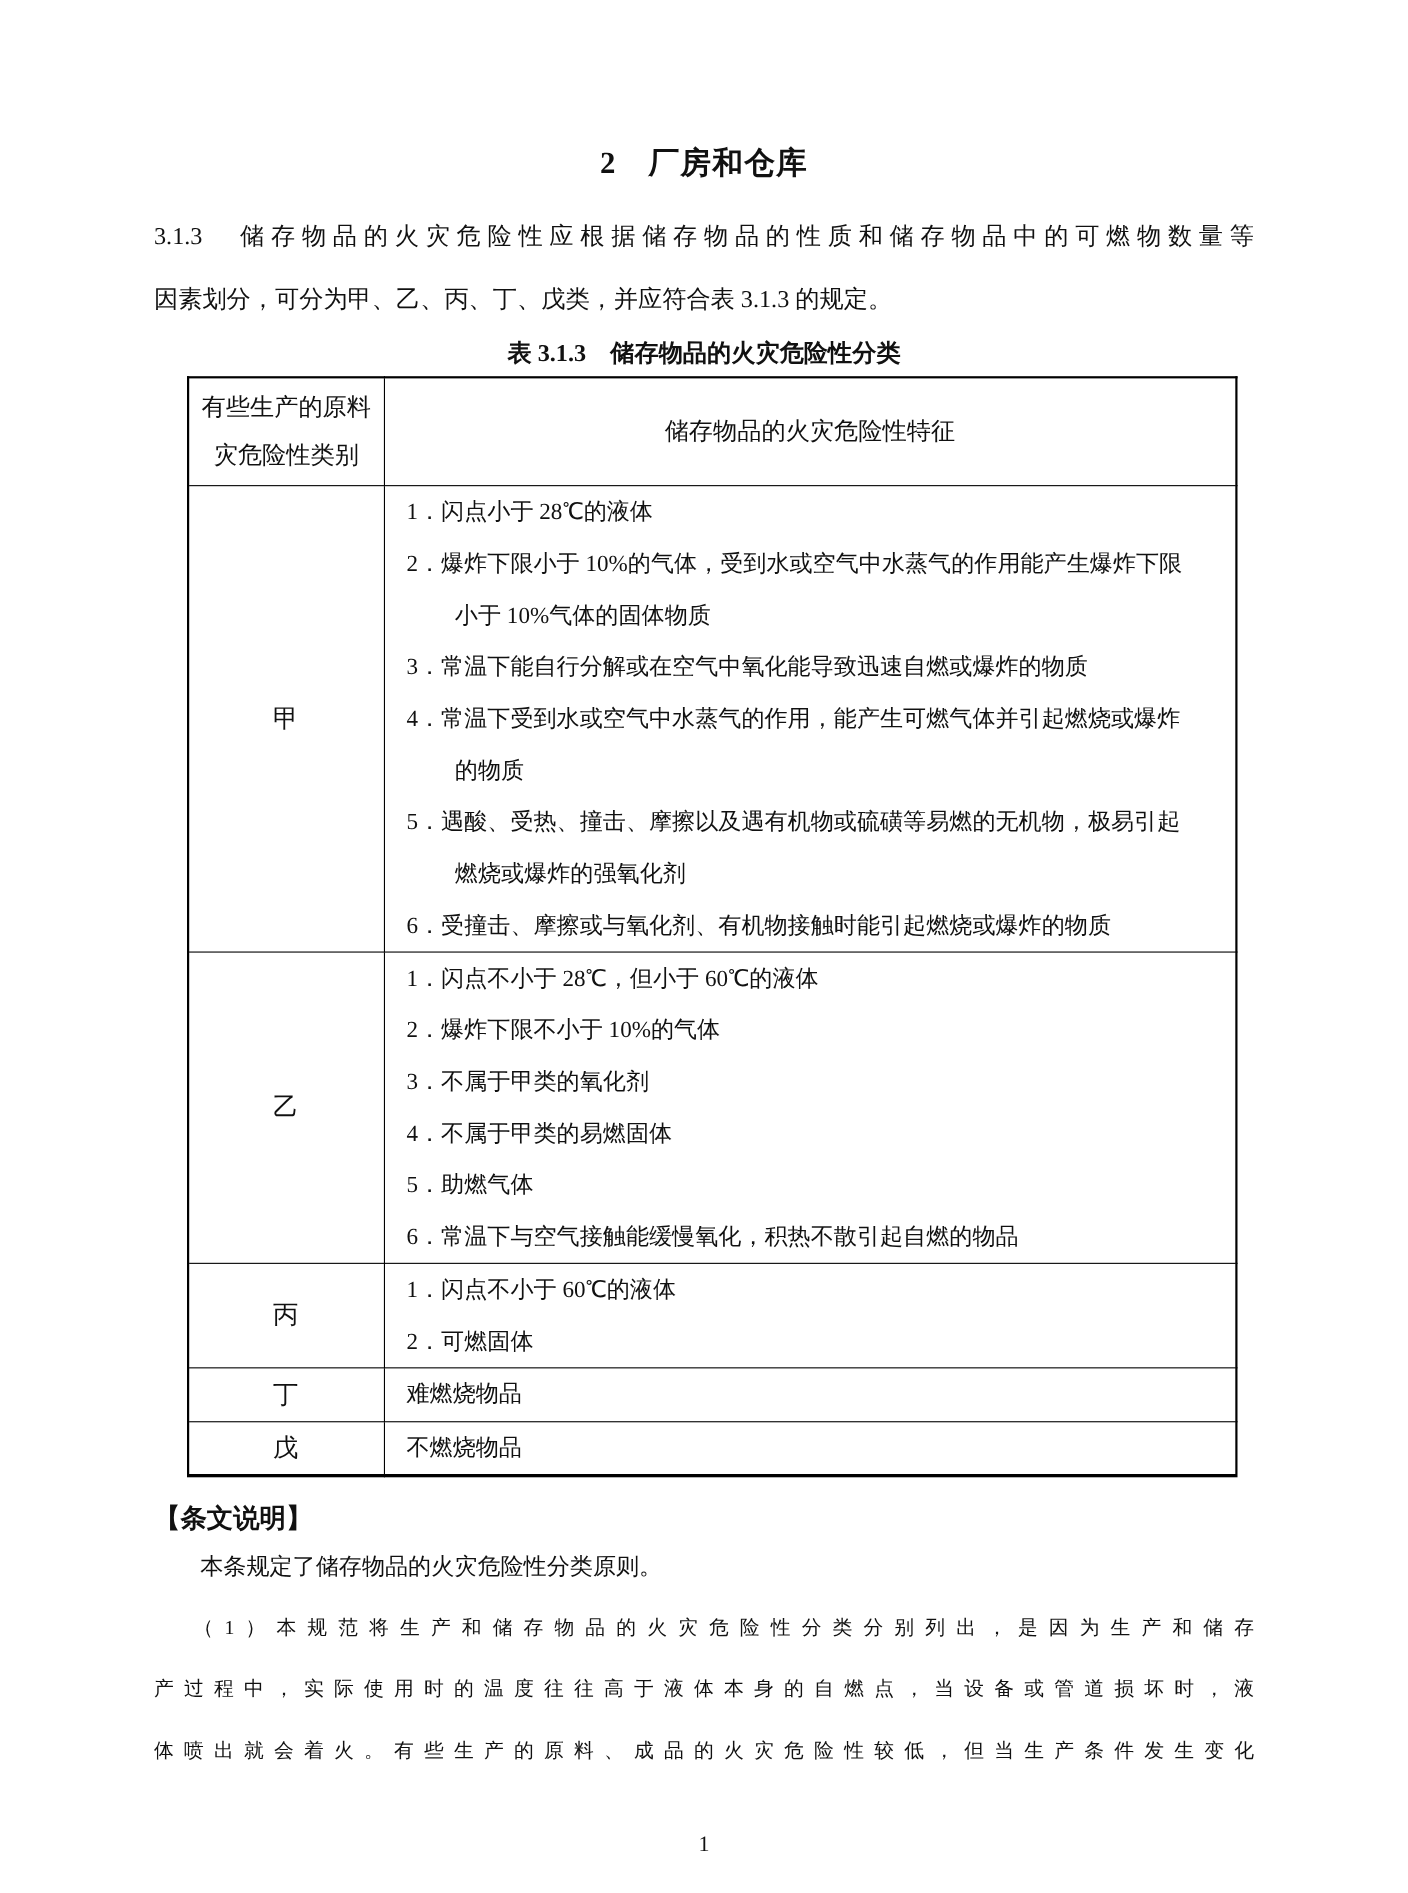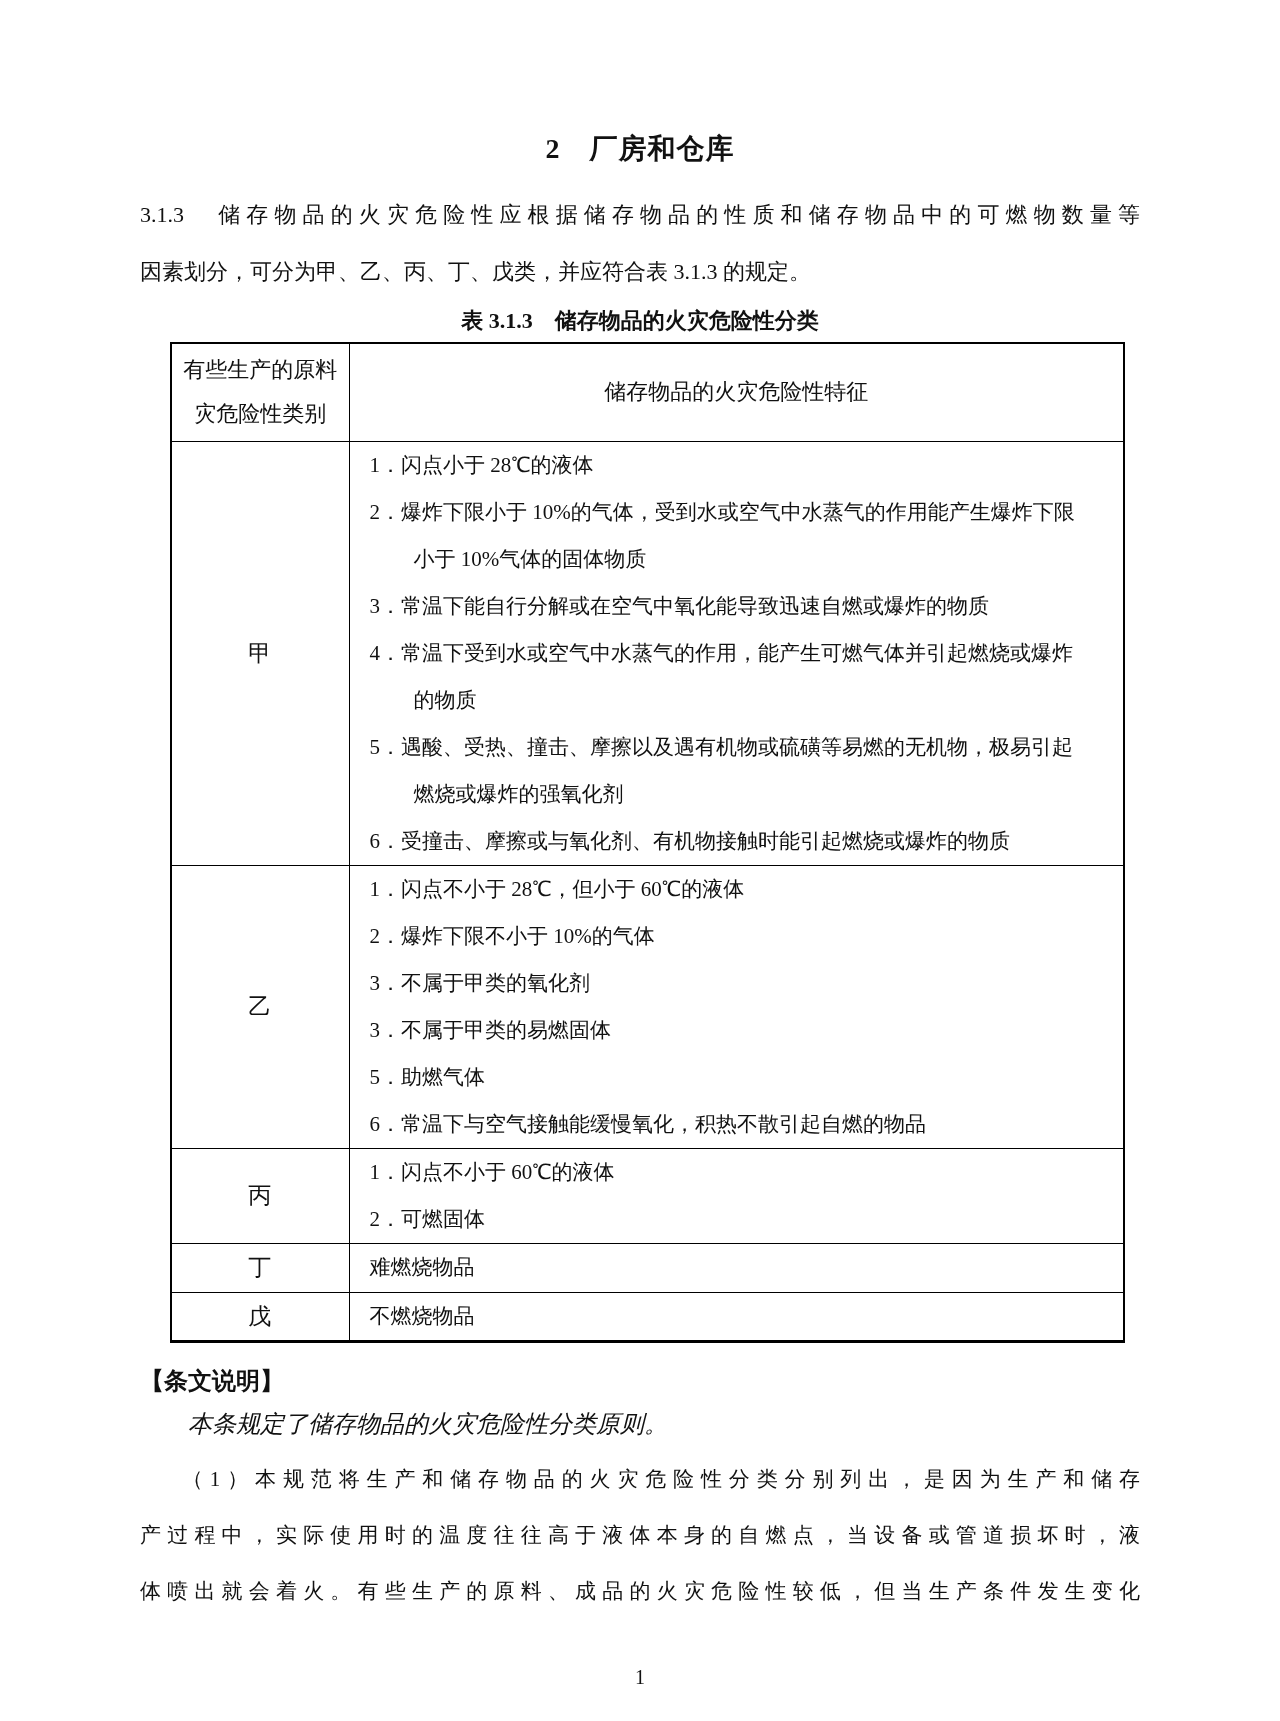--- a/index.html
+++ b/index.html
@@ -42,23 +42,23 @@
   }
   td.feat { padding:0 6px 0 20px; font-size:21px; vertical-align:middle; }
   .iline { line-height:47px; white-space:nowrap; }
   .iline.cont { padding-left:44px; }
   tr.short td { height:49px; }
 
   .notes-heading {
     font-family:"Liberation Sans", sans-serif;
     font-weight:bold; font-size:24px; line-height:32px; margin-top:22px;
   }
-  .note-para { font-size:21px; }
+  .note-para { font-size:18px; }
   .note-para .nline { display:block; line-height:56px; }
-  .note-single { font-size:24px; line-height:54px; text-indent:2em;font-style:italic; }
+  .note-single { font-size:21px; line-height:54px; text-indent:2em; }
   .indent2 { text-indent:2em; }
 
   .page-footer {
     position:absolute; top:1664px; left:0; width:1280px;
     text-align:center; font-size:20px; line-height:26px;
   }
 </style>
 </head>
 <body>
 
@@ -118,21 +118,21 @@
           <div class="item">
             <div class="iline">1．闪点不小于 28℃，但小于 60℃的液体</div>
           </div>
           <div class="item">
             <div class="iline">2．爆炸下限不小于 10%的气体</div>
           </div>
           <div class="item">
             <div class="iline">3．不属于甲类的氧化剂</div>
           </div>
           <div class="item">
-            <div class="iline">3．不属于甲类的易燃固体</div>
+            <div class="iline">4．不属于甲类的易燃固体</div>
           </div>
           <div class="item">
             <div class="iline">5．助燃气体</div>
           </div>
           <div class="item">
             <div class="iline">6．常温下与空气接触能缓慢氧化，积热不散引起自燃的物品</div>
           </div>
         </td>
       </tr>
 

